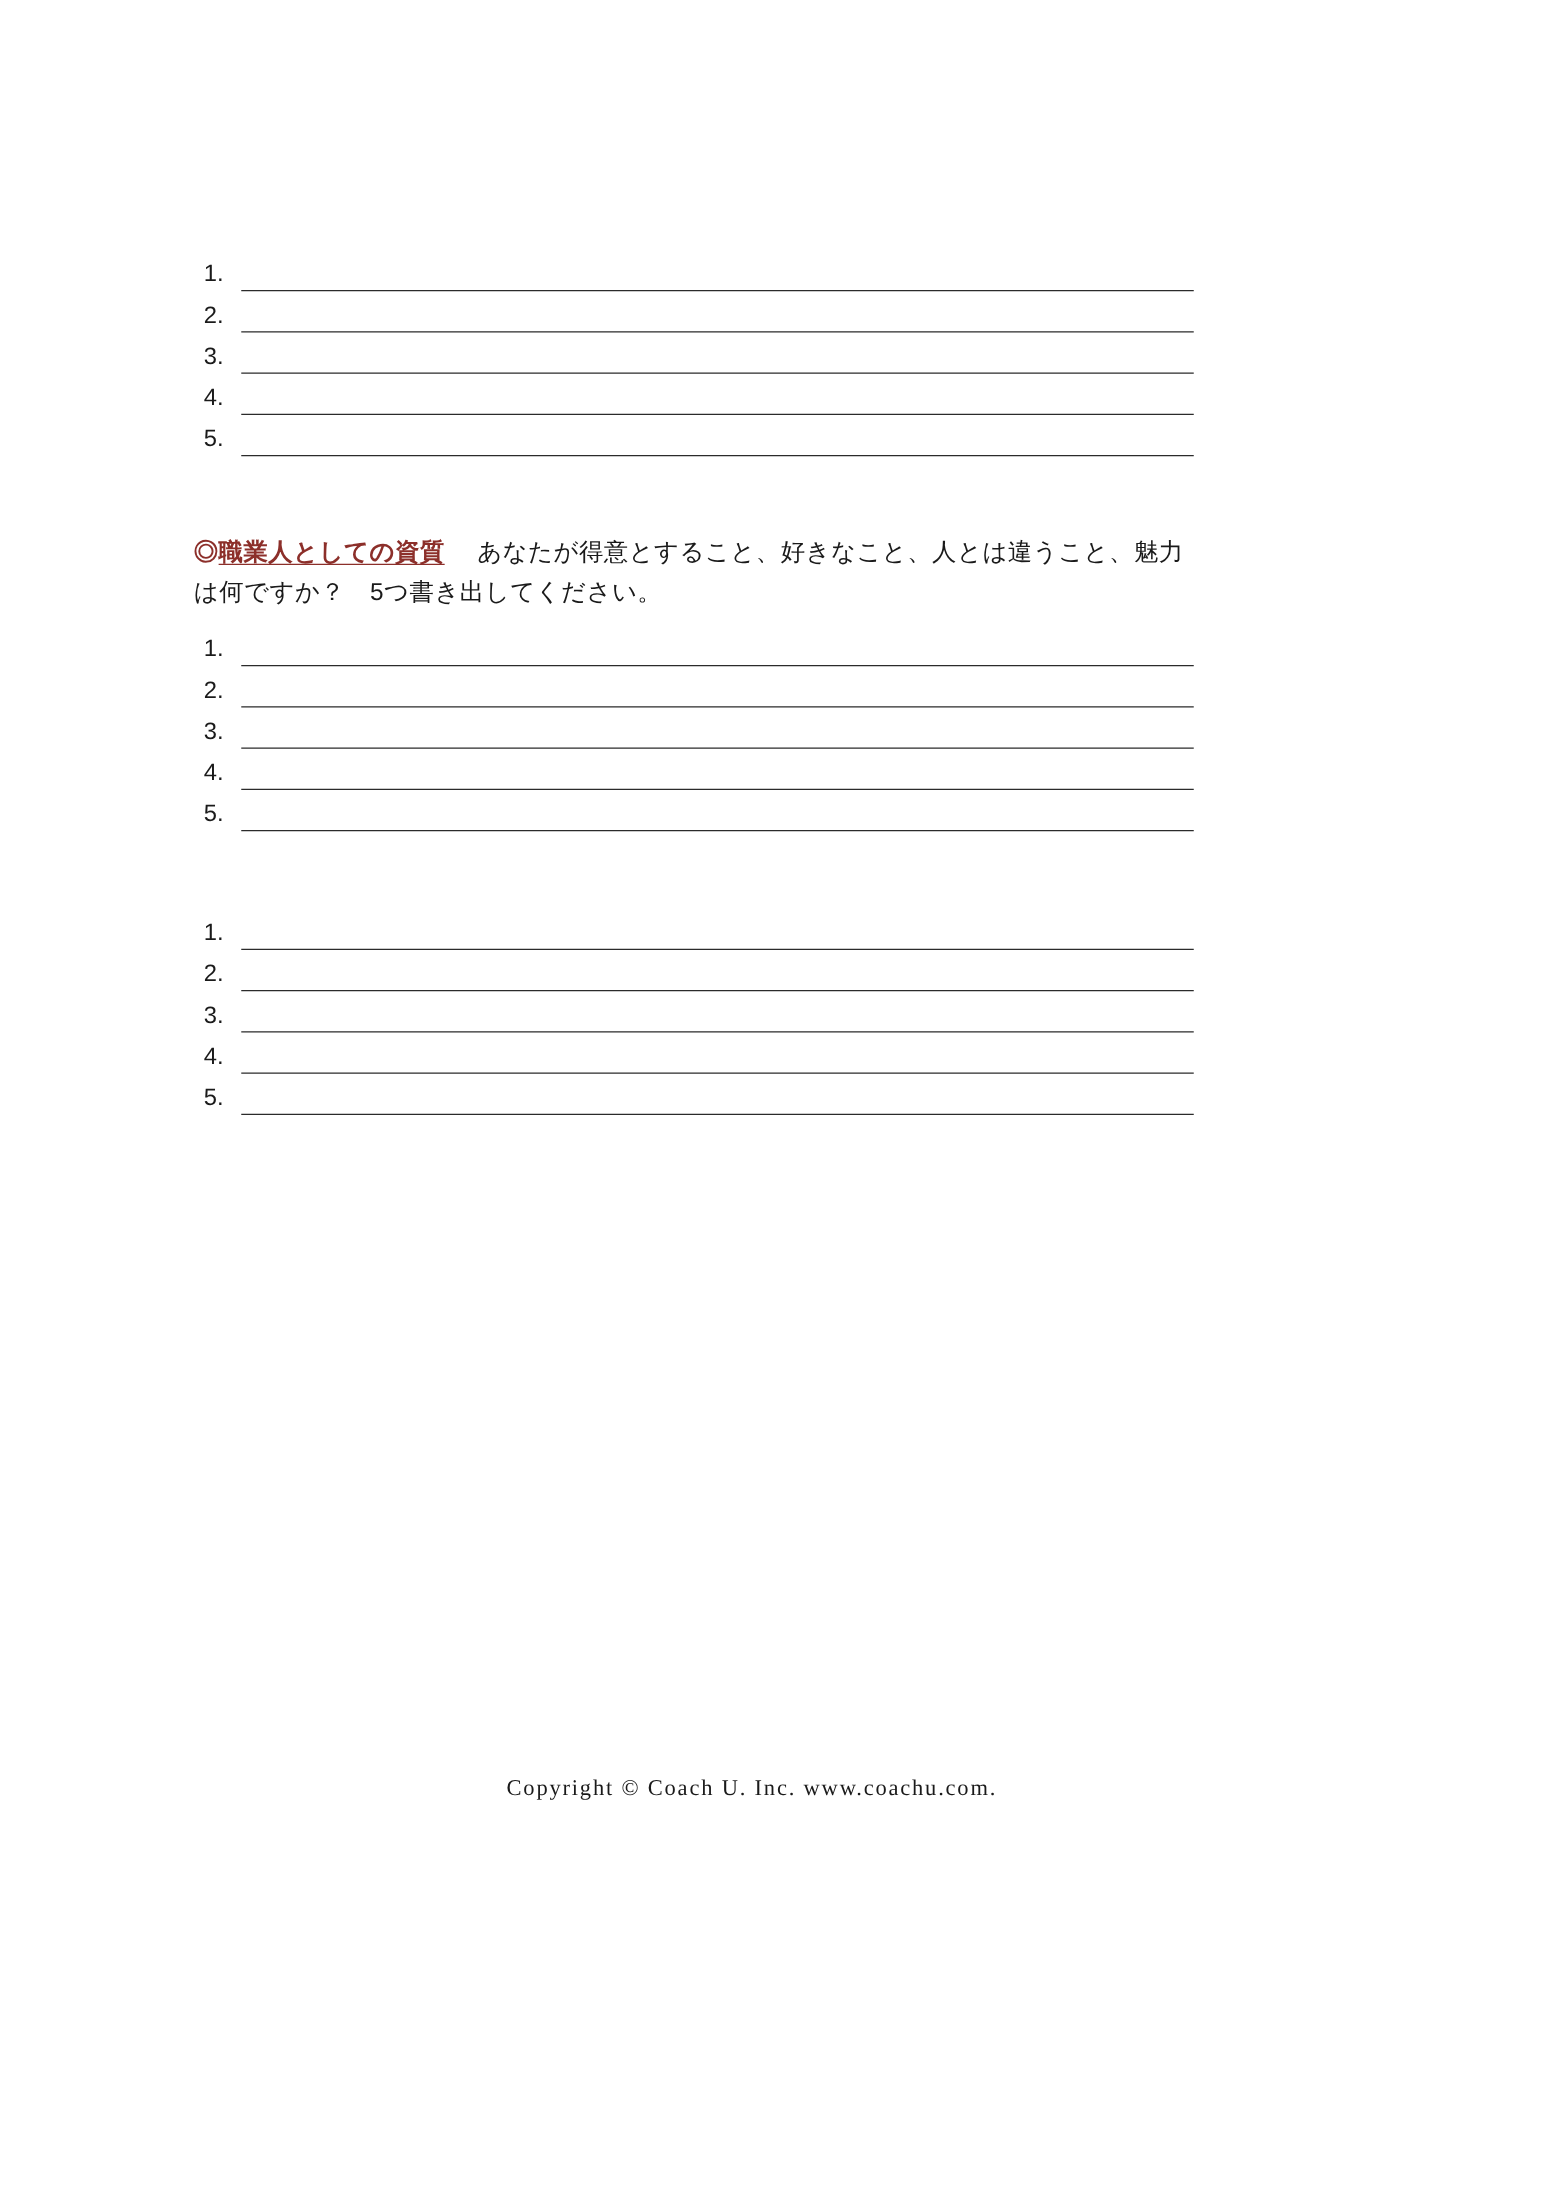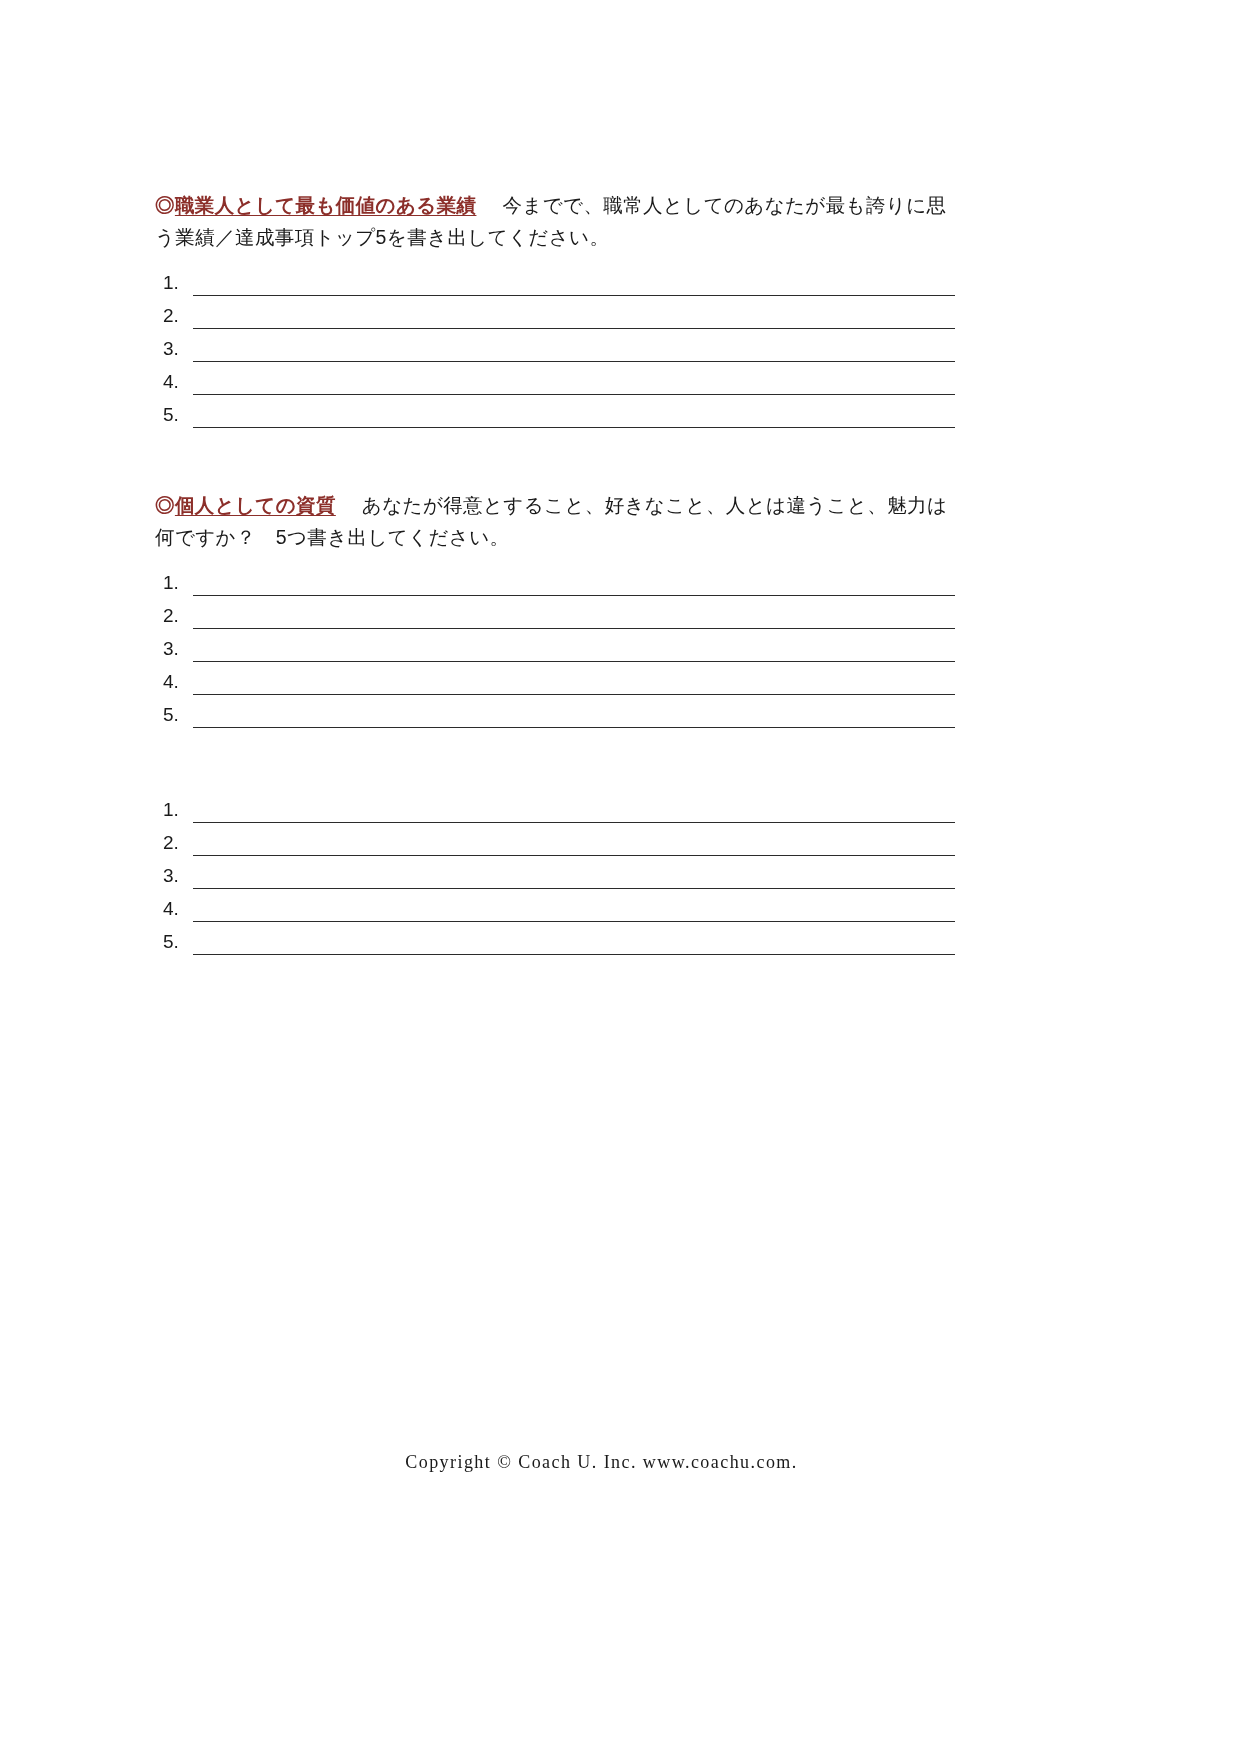--- a/index.html
+++ b/index.html
@@ -79,32 +79,30 @@
     position: absolute;
     left: 0;
     right: 0;
     top: 1420px;
     text-align: center;
     font-family: "Liberation Serif", serif;
     font-size: 18px;
     letter-spacing: 0.08em;
     color: #1a1a1a;
     padding-right: 36px;
-    margin-top: 32px;
   }
 </style>
 </head>
 <body>
 
 <div class="page">
 
   <div class="content">
 
     <div class="section">
-      <p class="section-prompt"><span class="marker">◎</span><span class="heading">職業人として最も価値のある業績</span><span class="heading-gap"></span><span class="prompt-body">今までで、職常人としてのあなたが最も誇りに思う業績／達成事項トップ5を書き出してください。</span></p>
       <div class="lines">
         <div class="line-row">
           <span class="line-num">1.</span>
           <span class="line-rule"></span>
         </div>
         <div class="line-row">
           <span class="line-num">2.</span>
           <span class="line-rule"></span>
         </div>
         <div class="line-row">
@@ -116,21 +114,21 @@
           <span class="line-rule"></span>
         </div>
         <div class="line-row">
           <span class="line-num">5.</span>
           <span class="line-rule"></span>
         </div>
       </div>
     </div>
 
     <div class="section">
-      <p class="section-prompt"><span class="marker">◎</span><span class="heading">個人としての資質</span><span class="heading-gap"></span><span class="prompt-body">あなたが得意とすること、好きなこと、人とは違うこと、魅力は何ですか？　5つ書き出してください。</span></p>
+      <p class="section-prompt"><span class="marker">◎</span><span class="heading">職業人としての資質</span><span class="heading-gap"></span><span class="prompt-body">あなたが得意とすること、好きなこと、人とは違うこと、魅力は何ですか？　5つ書き出してください。</span></p>
       <div class="lines">
         <div class="line-row">
           <span class="line-num">1.</span>
           <span class="line-rule"></span>
         </div>
         <div class="line-row">
           <span class="line-num">2.</span>
           <span class="line-rule"></span>
         </div>
         <div class="line-row">

